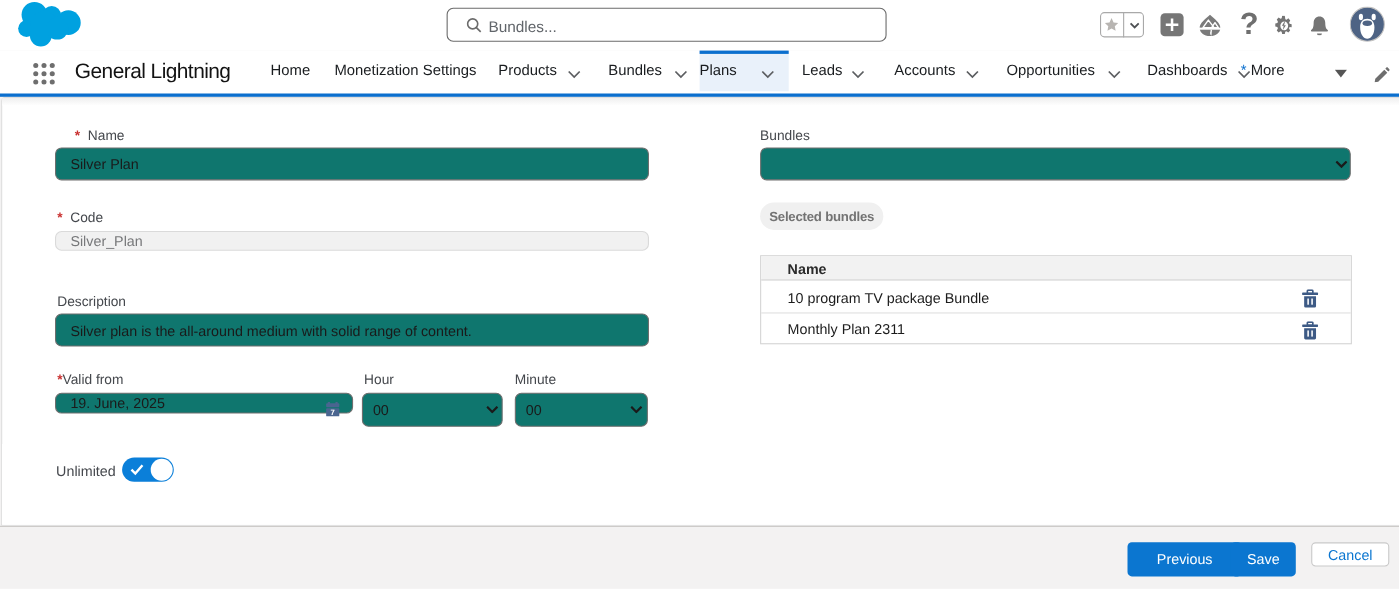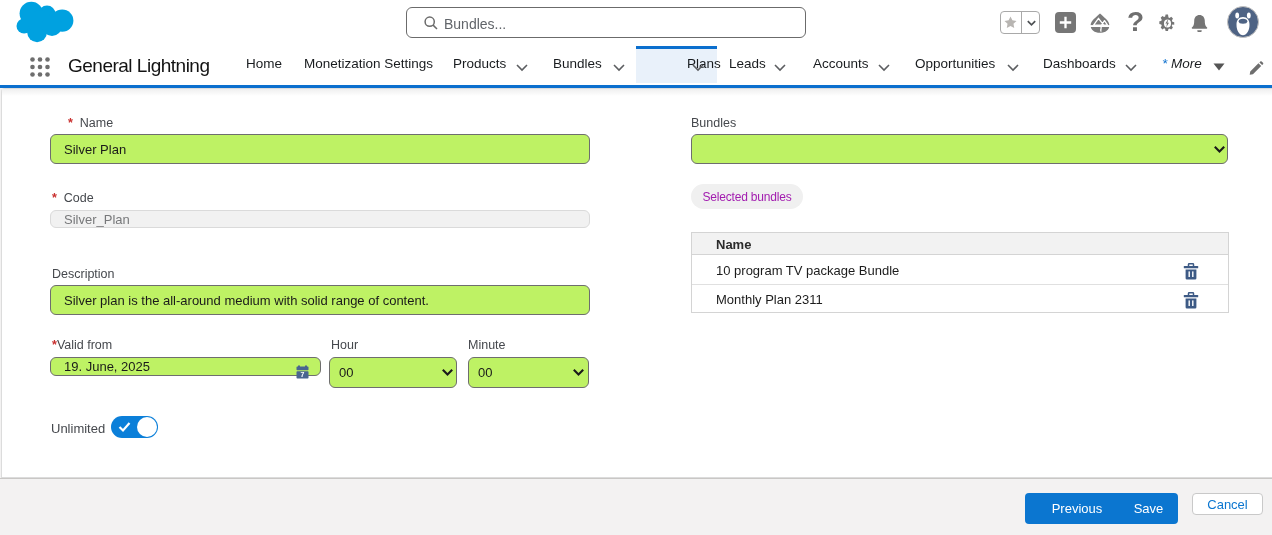--- a/index.html
+++ b/index.html
@@ -1,20 +1,20 @@
 <!DOCTYPE html>
 <html><head>
 <meta charset="utf-8">
 <style>
 *{margin:0;padding:0;box-sizing:border-box}
 html,body{width:1272px;height:535px;font-family:"Liberation Sans",sans-serif;background:#f3f2f2;position:relative;overflow:hidden}
 .abs{position:absolute}
 .lbl{position:absolute;font-size:12.5px;color:#45484d}
 .req{color:#c9302f;font-weight:bold}
-.inp{position:absolute;background:#bef264;border:1px solid #6e6e6e;border-radius:6px;font-size:13px;color:#1a1a1a;display:flex;align-items:center;padding-left:13px}
+.inp{position:absolute;background:#0f766e;border:1px solid #6e6e6e;border-radius:6px;font-size:13px;color:#1a1a1a;display:flex;align-items:center;padding-left:13px}
 .tab{position:absolute;font-size:13.5px;color:#191c1f;top:55.8px}
 .chev{position:absolute;top:62.5px}
 .btn{position:absolute;border-radius:4px;font-size:13px;display:flex;align-items:center;justify-content:center}
 </style>
 </head>
 <body>
 
 <div class="abs" style="left:0;top:0;width:1272px;height:46px;background:#fff"></div>
 
 <svg class="abs" style="left:12px;top:0" width="64" height="46" viewBox="0 0 64 46">
@@ -100,42 +100,42 @@
 <div class="tab" style="left:453px">Products</div>
 <svg class="chev" style="left:515px" width="14" height="10" viewBox="0 0 14 10">
     <path d="M2 2l5 5 5-5" fill="none" stroke="#5c5e61" stroke-width="1.6"></path>
   </svg>
 <div class="tab" style="left:553px">Bundles</div>
 <svg class="chev" style="left:612px" width="14" height="10" viewBox="0 0 14 10">
     <path d="M2 2l5 5 5-5" fill="none" stroke="#5c5e61" stroke-width="1.6"></path>
   </svg>
 
 <div class="abs" style="left:636px;top:46px;width:81px;height:37px;background:#e9f1fa;border-top:3px solid #0b6fce"></div>
-<div class="tab" style="left:687px">Plans</div>
+<div class="tab" style="left:636px">Plans</div>
 <svg class="chev" style="left:691px" width="14" height="10" viewBox="0 0 14 10">
     <path d="M2 2l5 5 5-5" fill="none" stroke="#5c5e61" stroke-width="1.6"></path>
   </svg>
 
 <div class="tab" style="left:729px">Leads</div>
 <svg class="chev" style="left:773px" width="14" height="10" viewBox="0 0 14 10">
     <path d="M2 2l5 5 5-5" fill="none" stroke="#5c5e61" stroke-width="1.6"></path>
   </svg>
 <div class="tab" style="left:813px">Accounts</div>
 <svg class="chev" style="left:877px" width="14" height="10" viewBox="0 0 14 10">
     <path d="M2 2l5 5 5-5" fill="none" stroke="#5c5e61" stroke-width="1.6"></path>
   </svg>
 <div class="tab" style="left:915px">Opportunities</div>
 <svg class="chev" style="left:1006px" width="14" height="10" viewBox="0 0 14 10">
     <path d="M2 2l5 5 5-5" fill="none" stroke="#5c5e61" stroke-width="1.6"></path>
   </svg>
 <div class="tab" style="left:1043px">Dashboards</div>
 <svg class="chev" style="left:1124px" width="14" height="10" viewBox="0 0 14 10">
     <path d="M2 2l5 5 5-5" fill="none" stroke="#5c5e61" stroke-width="1.6"></path>
   </svg>
-<div class="tab" style="left:1162px;font-style:italic"><span style="color:#0b6fce">*</span> More</div>
+<div class="tab" style="left:1128px;"><span style="color:#0b6fce">*</span> More</div>
 <svg class="abs" style="left:1213px;top:63px" width="12" height="8" viewBox="0 0 12 8">
     <path d="M0.5 0.5h11L6 7.5z" fill="#555"></path>
   </svg>
 
 <svg class="abs" style="left:1249px;top:61px" width="15" height="14" viewBox="0 0 15 15">
   <path d="M0.8 11.3L9.6 2.5l2.9 2.9-8.8 8.8-3.5.6zM10.6 1.5l1-1c.4-.4 1-.4 1.4 0l1.5 1.5c.4.4.4 1 0 1.4l-1 1z" fill="#6e6e6e"></path>
 </svg>
 
 <div class="abs" style="left:1px;top:88px;width:1271px;height:390px;background:#fff;border:1px solid #dcdcdc;border-right:none;border-radius:4px 0 0 0"></div>
 <div class="abs" style="left:2px;top:89px;width:1270px;height:7px;background:linear-gradient(#efefef,#fff)"></div>
@@ -176,21 +176,21 @@
     <path d="M1.5 6l3.5 3.5 6.5-7.5" fill="none" stroke="#fff" stroke-width="2.2"></path>
   </svg>
 <div class="abs" style="left:136.5px;top:417px;width:20px;height:20px;background:#fff;border-radius:50%"></div>
 
 <div class="lbl" style="left:691px;top:116px">Bundles</div>
 <div class="inp" style="left:691px;top:134px;width:537px;height:30px"></div>
 <svg class="abs" style="left:1214px;top:146px" width="11" height="7" viewBox="0 0 11 7">
     <path d="M0.8 0.8l4.7 4.7 4.7-4.7" fill="none" stroke="#1a1a1a" stroke-width="2.1"></path>
   </svg>
 
-<div class="abs" style="left:691px;top:184px;width:112px;height:25px;background:#f0f0f0;border-radius:12.5px;display:flex;align-items:center;justify-content:center;font-size:12px;font-weight:normal;color:#a21caf;letter-spacing:-0.2px;white-space:nowrap">Selected bundles</div>
+<div class="abs" style="left:691px;top:184px;width:112px;height:25px;background:#f0f0f0;border-radius:12.5px;display:flex;align-items:center;justify-content:center;font-size:12px;font-weight:bold;color:#737373;letter-spacing:-0.2px;white-space:nowrap">Selected bundles</div>
 
 <div class="abs" style="left:691px;top:232px;width:538px;height:81px;border:1px solid #d4d4d4;background:#fff"></div>
 <div class="abs" style="left:692px;top:233px;width:536px;height:22px;background:#f2f2f2;border-bottom:1px solid #d4d4d4"></div>
 <div class="abs" style="left:716px;top:237px;font-size:13px;font-weight:bold;color:#2b2b2b">Name</div>
 <div class="abs" style="left:716px;top:263px;font-size:13px;color:#1c1c1c">10 program TV package Bundle</div>
 <div class="abs" style="left:692px;top:284px;width:536px;height:1px;background:#e0e0e0"></div>
 <div class="abs" style="left:716px;top:292px;font-size:13px;color:#1c1c1c">Monthly Plan 2311</div>
 
 <svg class="abs" style="left:1183px;top:263px" width="16" height="17" viewBox="0 0 16 17">
   <rect x="5.5" y="0.8" width="5" height="3" rx="0.7" fill="none" stroke="#3d5a85" stroke-width="1.5"></rect>

